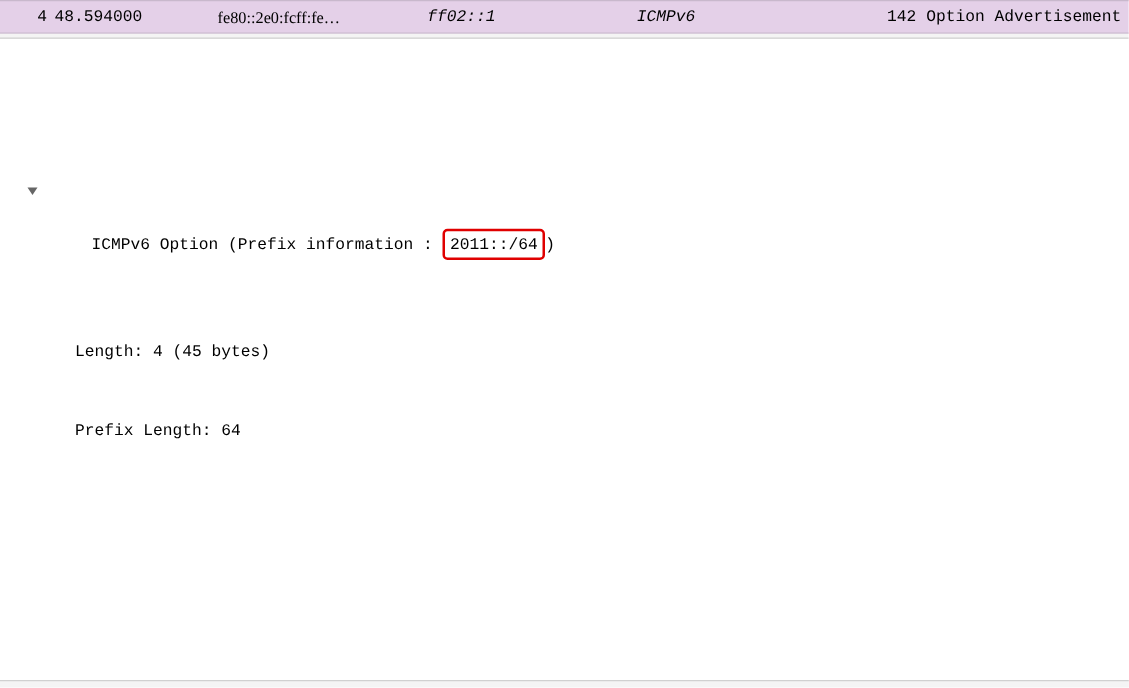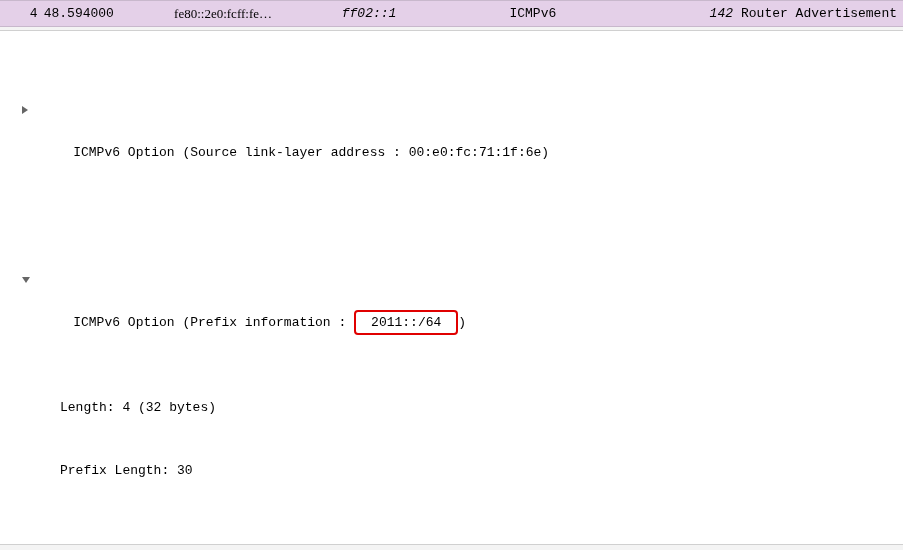--- a/index.html
+++ b/index.html
@@ -20,22 +20,22 @@
     padding: 2px 6px;
     white-space: pre;
     display: flex;
     font-size: 13px;
   }
   .packet-row span { display: inline-block; }
   .col-no   { width: 40px; text-align: right; padding-right: 6px;}
   .col-time { width: 140px; }
   .col-src  { width: 180px; font-family: Liberation Serif, serif; }
   .col-dst  { width: 180px; font-style: italic; }
-  .col-proto{ width: 200px; }
-  .col-len  { width: 40px; text-align: right; font-style: italic; }
+  .col-proto{ width: 200px; font-style: italic; }
+  .col-len  { width: 40px; text-align: right; }
   .col-info { padding-left: 8px; }
   .divider {
     height: 4px;
     background: #f4f4f4;
     border-bottom: 1px solid #d0d0d0;
   }
   .detail-pane {
     padding: 6px 4px 2px 4px;
     white-space: pre;
     font-size: 13px;
@@ -59,21 +59,21 @@
   .caret.open {
     border-left: 4px solid transparent;
     border-right: 4px solid transparent;
     border-top: 6px solid #666;
     top: 8px;
   }
   .caret.ind1c { left: 18px; }
   .redbox {
     border: 2px solid #e00000;
     border-radius: 4px;
-    padding: 0 15px;
+    padding: 0 4px;
     margin: -1px 0;
     display: inline-block;
     text-align: center;
   }
   .bottom-bar {
     position: absolute;
     left:0; right:0; bottom:0;
     height: 6px;
     background: #f4f4f4;
     border-top: 1px solid #d0d0d0;
@@ -82,39 +82,35 @@
 </head>
 <body>
 
 <div class="packet-row">
   <span class="col-no">4</span>
   <span class="col-time">48.594000</span>
   <span class="col-src">fe80::2e0:fcff:fe…</span>
   <span class="col-dst">ff02::1</span>
   <span class="col-proto">ICMPv6</span>
   <span class="col-len">142</span>
-  <span class="col-info">Router Advertisement</span>
+  <span class="col-info">Option Advertisement</span>
 </div>
 
 <div class="divider"></div>
 
 <div class="detail-pane">
 
-  <div class="line ind1">
-    <span class="caret closed ind1c"></span>
-    <span>ICMPv6 Option (Source link-layer address : 00:e0:fc:71:1f:6e)</span>
-  </div>
 
   
   <div class="line ind1">
     <span class="caret open ind1c"></span>
     <span>ICMPv6 Option (Prefix information : </span><span class="redbox">2011::/64</span><span>)</span>
   </div>
-  <div class="line ind2"><span>Length: 4 (32 bytes)</span></div>
-  <div class="line ind2"><span>Prefix Length: 30</span></div>
+  <div class="line ind2"><span>Length: 4 (45 bytes)</span></div>
+  <div class="line ind2"><span>Prefix Length: 64</span></div>
   
   
   
   
   
   
   
   
   
 

